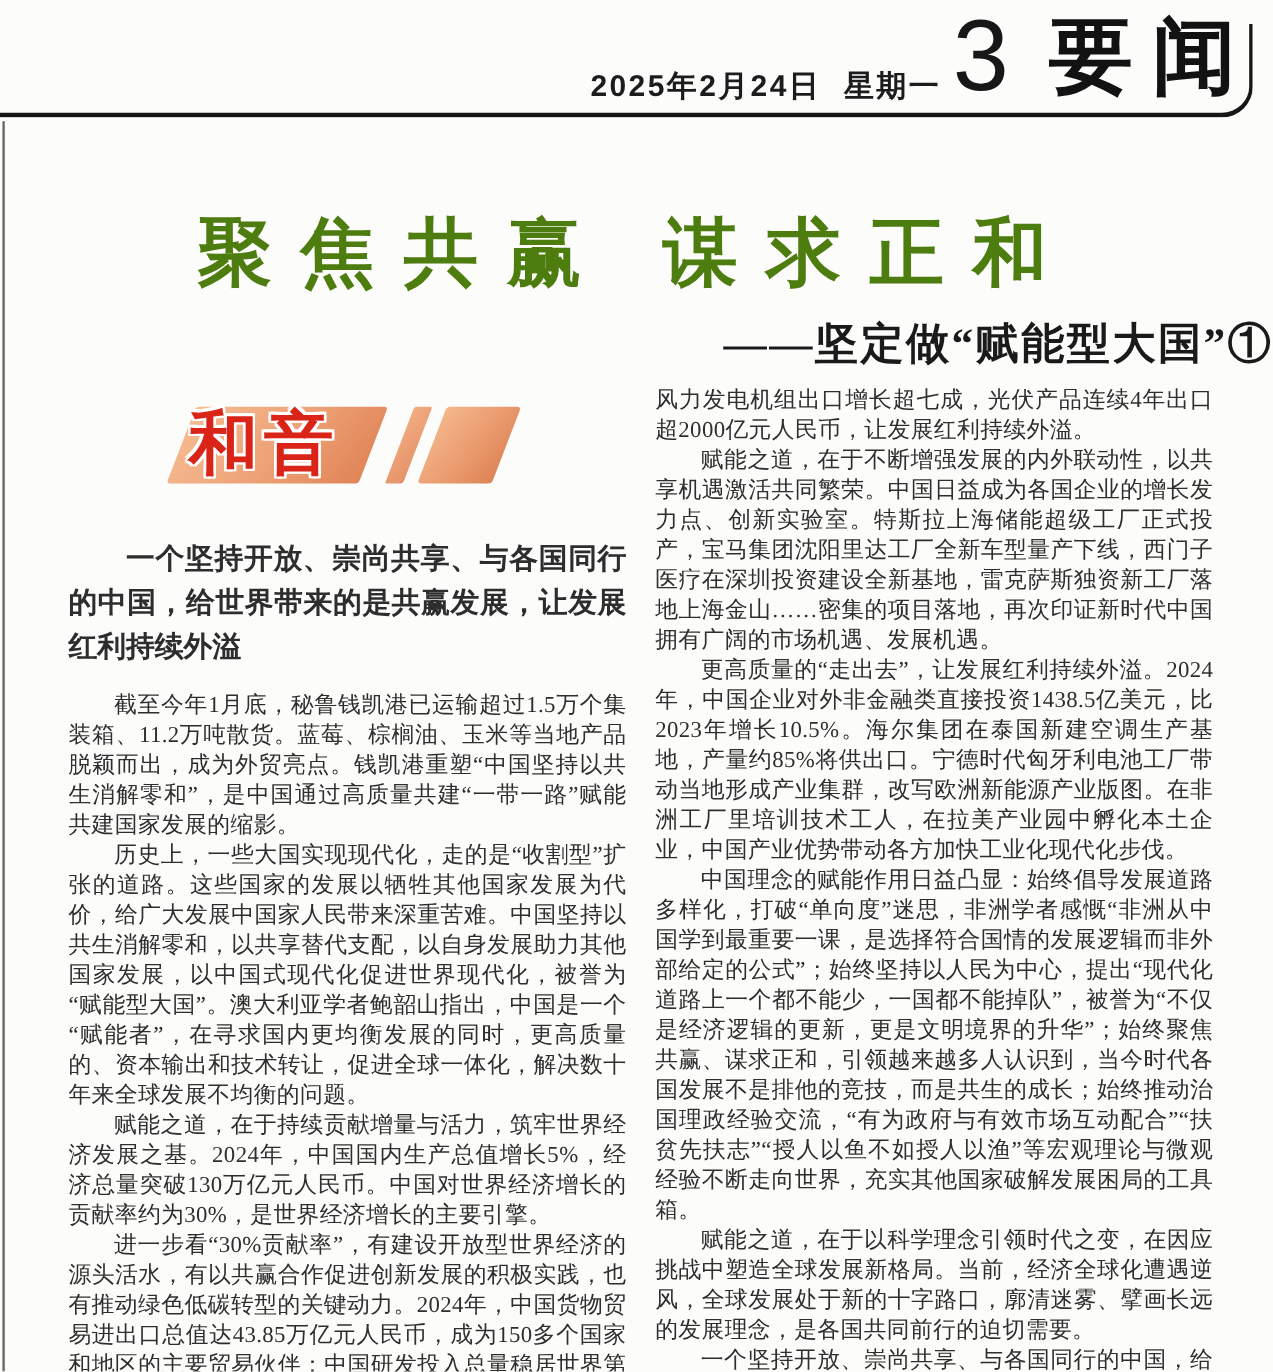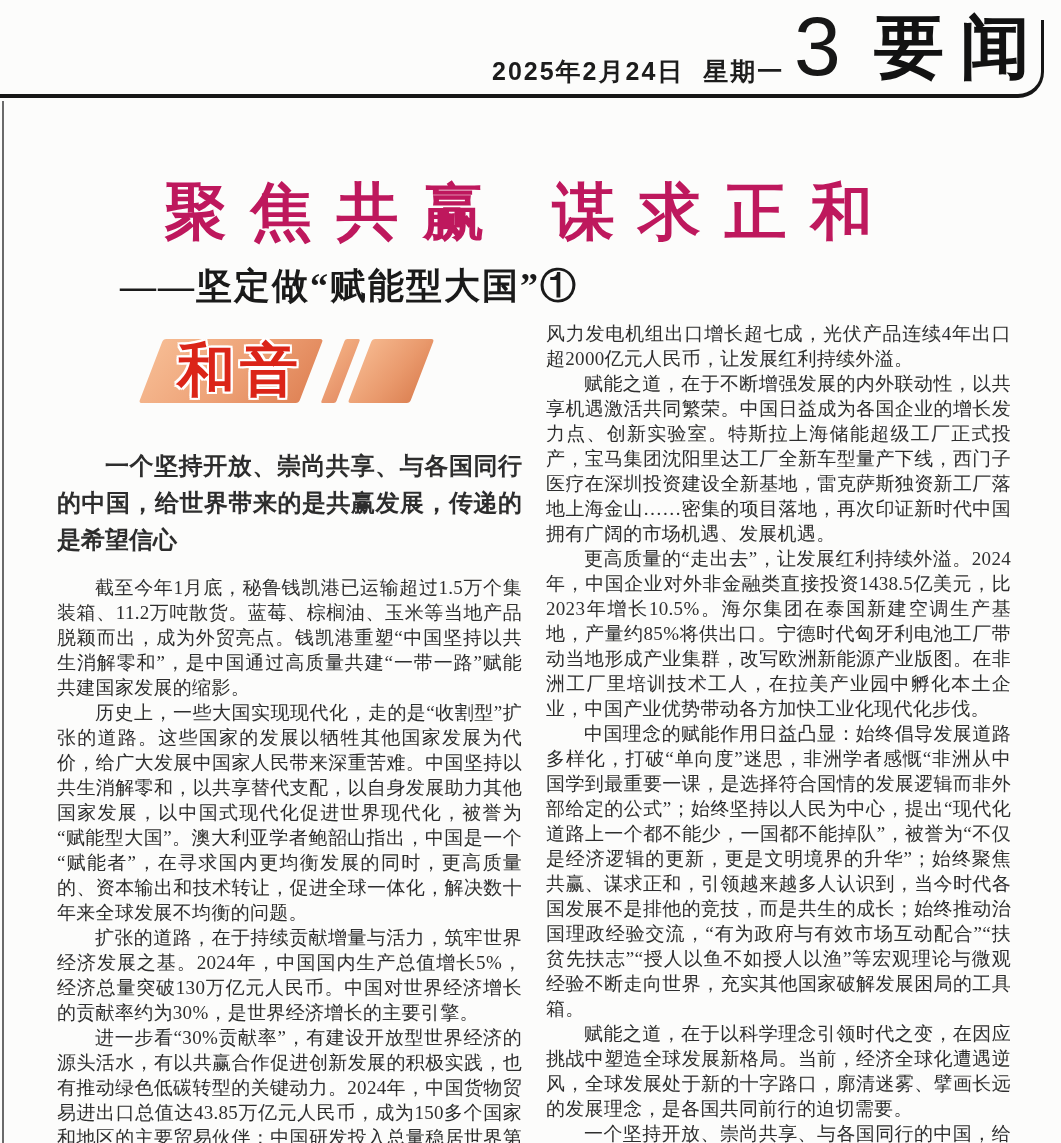--- a/index.html
+++ b/index.html
@@ -45,26 +45,26 @@
     width: 0; height: 1042px;
     border-left: 2px solid #6a6a6a;
   }
 
   
   .headline {
     position: absolute; left: 0; top: 176px; width: 1061px;
     margin: 0; text-align: center;
     font-family: "Liberation Sans", sans-serif;
     font-size: 62px; font-weight: 900; letter-spacing: 24px;
-    color: #be185d; white-space: nowrap; line-height: 1.15;
+    color: #4d7c0f; white-space: nowrap; line-height: 1.15;
   }
   .headline .t2 { margin-left: 44px; }
   .subtitle {
     position: absolute; left: 120px; top: 262px; width: 941px;
-    text-align: left;
+    text-align: right;
     font-family: "Liberation Serif", serif;
     font-size: 36px; font-weight: 700; letter-spacing: 2px;
     color: #1a1a1a; white-space: nowrap;
   }
 
   
   .col { position: absolute; width: 465px; }
   .col-left  { left: 57px;  top: 330px; }
   .col-right { left: 546px; top: 321px; }
 
@@ -74,21 +74,21 @@
     width: 300px; height: 72px;
   }
   .logo-main, .logo-stripe, .logo-tail {
     position: absolute; top: 3px; height: 64px;
     transform: skewX(-21deg); border-radius: 3px;
   }
   .logo-main   { left: 6px;   width: 160px; background: linear-gradient(115deg, #f6bb92 0%, #eda075 55%, #e08457 100%); }
   .logo-stripe { left: 188px; width: 15px;  background: linear-gradient(115deg, #f2ad80, #e69168); border-radius: 2px; }
   .logo-tail   { left: 215px; width: 62px;  background: linear-gradient(115deg, #f5b68c 0%, #e9996c 60%, #dd8355 100%); }
   .logo-text {
-    position: absolute; left: 32px; top: 2px;
+    position: absolute; left: 12px; top: 2px;
     font-family: "Liberation Sans", sans-serif;
     font-size: 58px; line-height: 64px; font-weight: 900;
     letter-spacing: 5px; color: #db2418;
     text-shadow:
       -2px -2px 0 #fff, 2px -2px 0 #fff, -2px 2px 0 #fff, 2px 2px 0 #fff,
       -2px 0 0 #fff, 2px 0 0 #fff, 0 -2px 0 #fff, 0 2px 0 #fff;
     white-space: nowrap;
   }
 
   
@@ -121,25 +121,25 @@
 <h1 class="headline"><span>聚焦共赢</span><span class="t2">谋求正和</span></h1>
 <div class="subtitle">——坚定做“赋能型大国”①</div>
 
 <div class="col col-left">
   <div class="logo">
     <div class="logo-main"></div>
     <div class="logo-stripe"></div>
     <div class="logo-tail"></div>
     <div class="logo-text">和音</div>
   </div>
-  <p class="lead">一个坚持开放、崇尚共享、与各国同行的中国，给世界带来的是共赢发展，传递的是希望信心</p>
+  <p class="lead">一个坚持开放、崇尚共享、与各国同行的中国，给世界带来的是共赢发展，让发展红利持续外溢</p>
   <div class="body-block">
       <p class="para indent">截至今年1月底，秘鲁钱凯港已运输超过1.5万个集装箱、11.2万吨散货。蓝莓、棕榈油、玉米等当地产品脱颖而出，成为外贸亮点。钱凯港重塑“中国坚持以共生消解零和”，是中国通过高质量共建“一带一路”赋能共建国家发展的缩影。</p>
       <p class="para indent">历史上，一些大国实现现代化，走的是“收割型”扩张的道路。这些国家的发展以牺牲其他国家发展为代价，给广大发展中国家人民带来深重苦难。中国坚持以共生消解零和，以共享替代支配，以自身发展助力其他国家发展，以中国式现代化促进世界现代化，被誉为“赋能型大国”。澳大利亚学者鲍韶山指出，中国是一个“赋能者”，在寻求国内更均衡发展的同时，更高质量的、资本输出和技术转让，促进全球一体化，解决数十年来全球发展不均衡的问题。</p>
-      <p class="para indent">扩张的道路，在于持续贡献增量与活力，筑牢世界经济发展之基。2024年，中国国内生产总值增长5%，经济总量突破130万亿元人民币。中国对世界经济增长的贡献率约为30%，是世界经济增长的主要引擎。</p>
+      <p class="para indent">赋能之道，在于持续贡献增量与活力，筑牢世界经济发展之基。2024年，中国国内生产总值增长5%，经济总量突破130万亿元人民币。中国对世界经济增长的贡献率约为30%，是世界经济增长的主要引擎。</p>
       <p class="para indent">进一步看“30%贡献率”，有建设开放型世界经济的源头活水，有以共赢合作促进创新发展的积极实践，也有推动绿色低碳转型的关键动力。2024年，中国货物贸易进出口总值达43.85万亿元人民币，成为150多个国家和地区的主要贸易伙伴；中国研发投入总量稳居世界第二位，中国科技创新成果不仅惠及本国，也惠及世界；绿色贸易成为中国外贸一大亮点，</p>
     </div>
 </div>
 
 <div class="col col-right">
   <div class="body-block">
       <p class="para">风力发电机组出口增长超七成，光伏产品连续4年出口超2000亿元人民币，让发展红利持续外溢。</p>
       <p class="para indent">赋能之道，在于不断增强发展的内外联动性，以共享机遇激活共同繁荣。中国日益成为各国企业的增长发力点、创新实验室。特斯拉上海储能超级工厂正式投产，宝马集团沈阳里达工厂全新车型量产下线，西门子医疗在深圳投资建设全新基地，雷克萨斯独资新工厂落地上海金山……密集的项目落地，再次印证新时代中国拥有广阔的市场机遇、发展机遇。</p>
       <p class="para indent">更高质量的“走出去”，让发展红利持续外溢。2024年，中国企业对外非金融类直接投资1438.5亿美元，比2023年增长10.5%。海尔集团在泰国新建空调生产基地，产量约85%将供出口。宁德时代匈牙利电池工厂带动当地形成产业集群，改写欧洲新能源产业版图。在非洲工厂里培训技术工人，在拉美产业园中孵化本土企业，中国产业优势带动各方加快工业化现代化步伐。</p>
       <p class="para indent">中国理念的赋能作用日益凸显：始终倡导发展道路多样化，打破“单向度”迷思，非洲学者感慨“非洲从中国学到最重要一课，是选择符合国情的发展逻辑而非外部给定的公式”；始终坚持以人民为中心，提出“现代化道路上一个都不能少，一国都不能掉队”，被誉为“不仅是经济逻辑的更新，更是文明境界的升华”；始终聚焦共赢、谋求正和，引领越来越多人认识到，当今时代各国发展不是排他的竞技，而是共生的成长；始终推动治国理政经验交流，“有为政府与有效市场互动配合”“扶贫先扶志”“授人以鱼不如授人以渔”等宏观理论与微观经验不断走向世界，充实其他国家破解发展困局的工具箱。</p>

